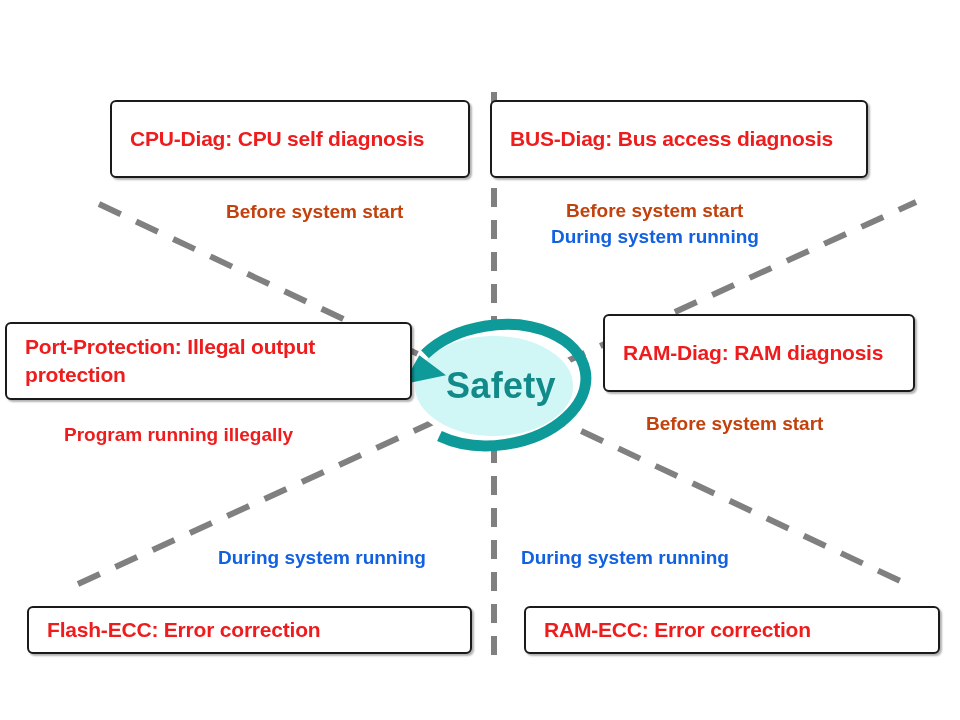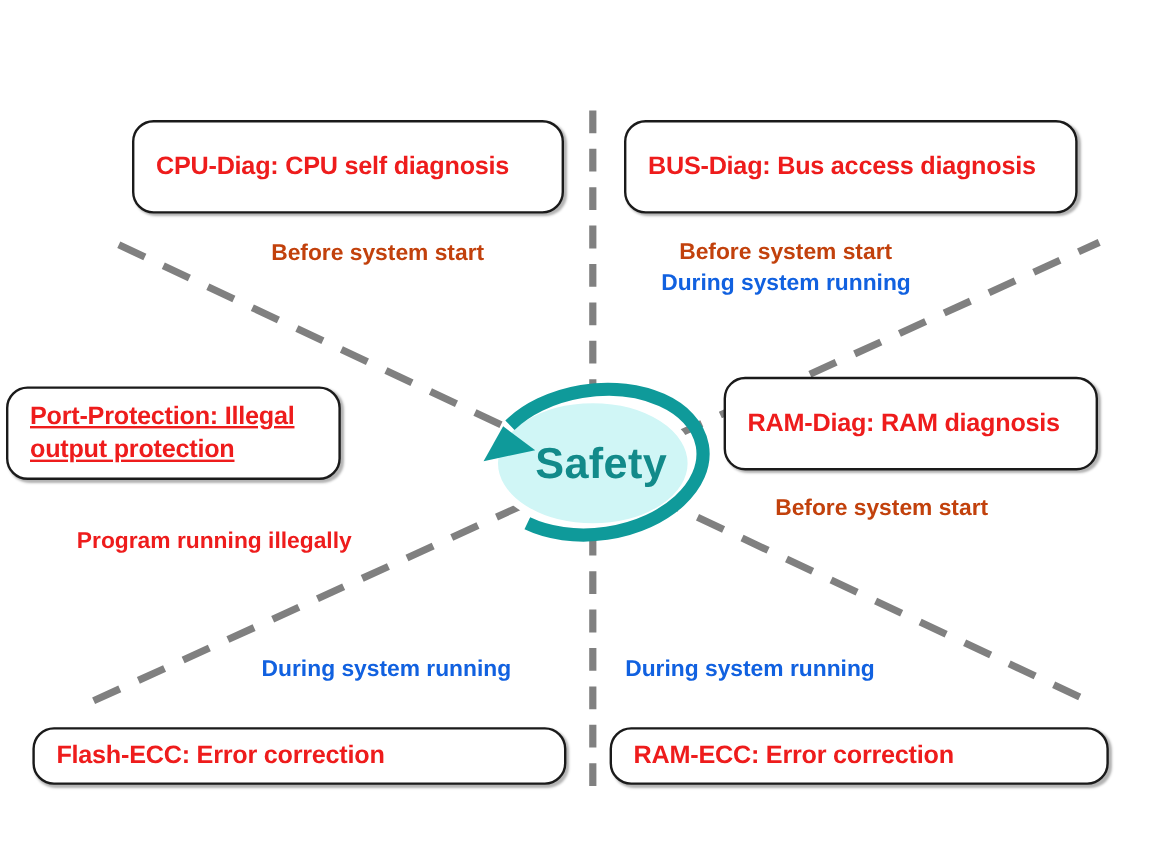--- a/index.html
+++ b/index.html
@@ -24,57 +24,57 @@
     width: 960px;
     height: 720px;
   }
 
   
   .box {
     position: absolute;
     box-sizing: border-box;
     background: #ffffff;
     border: 2px solid #1a1a1a;
-    border-radius: 18px;
+    border-radius: 6px;
     color: #ee1c1c;
     font-weight: bold;
     font-size: 21px;
     line-height: 1.32;
     letter-spacing: -0.2px;
     display: flex;
     align-items: center;
     padding: 6px 16px 6px 18px;
     z-index: 5;
     box-shadow: 2px 2px 2px rgba(0,0,0,0.30);
   }
 
   .box-cpu   { left: 110px; top: 100px;  width: 360px; height: 78px; }
-  .box-bus   { left: 520px; top: 100px;  width: 378px; height: 78px; }
-  .box-port  { left: 5px;   top: 322px;  width: 279px; height: 78px; text-decoration: underline; }
+  .box-bus   { left: 490px; top: 100px;  width: 378px; height: 78px; }
+  .box-port  { left: 5px;   top: 322px;  width: 407px; height: 78px; }
   .box-ram   { left: 603px; top: 314px;  width: 312px; height: 78px; }
   .box-flash { left: 27px;  top: 606px;  width: 445px; height: 48px; }
-  .box-ramecc{ left: 508px; top: 606px;  width: 416px; height: 48px; }
+  .box-ramecc{ left: 524px; top: 606px;  width: 416px; height: 48px; }
 
   
   .anno {
     position: absolute;
     font-weight: bold;
     font-size: 19px;
     line-height: 1.3;
     white-space: nowrap;
     z-index: 4;
   }
   .anno.green { color: #c2410c; }
   .anno.blue  { color: #1161e0; text-align: center; }
   .anno.red   { color: #ee1c1c; }
 
   .anno-tl      { left: 226px; top: 200px; }
   .anno-tr      { left: 566px; top: 199px; }
   .anno-tr2     { left: 551px; top: 225px; }
-  .anno-left    { left: 64px;  top: 423px; margin-top: 17px; }
+  .anno-left    { left: 64px;  top: 423px; }
   .anno-right   { left: 646px; top: 412px; }
   .anno-bl      { left: 218px; top: 546px; }
   .anno-br      { left: 521px; top: 546px; }
 
   
   #hub {
     position: absolute;
     left: 403px;
     top: 330px;
     width: 182px;

